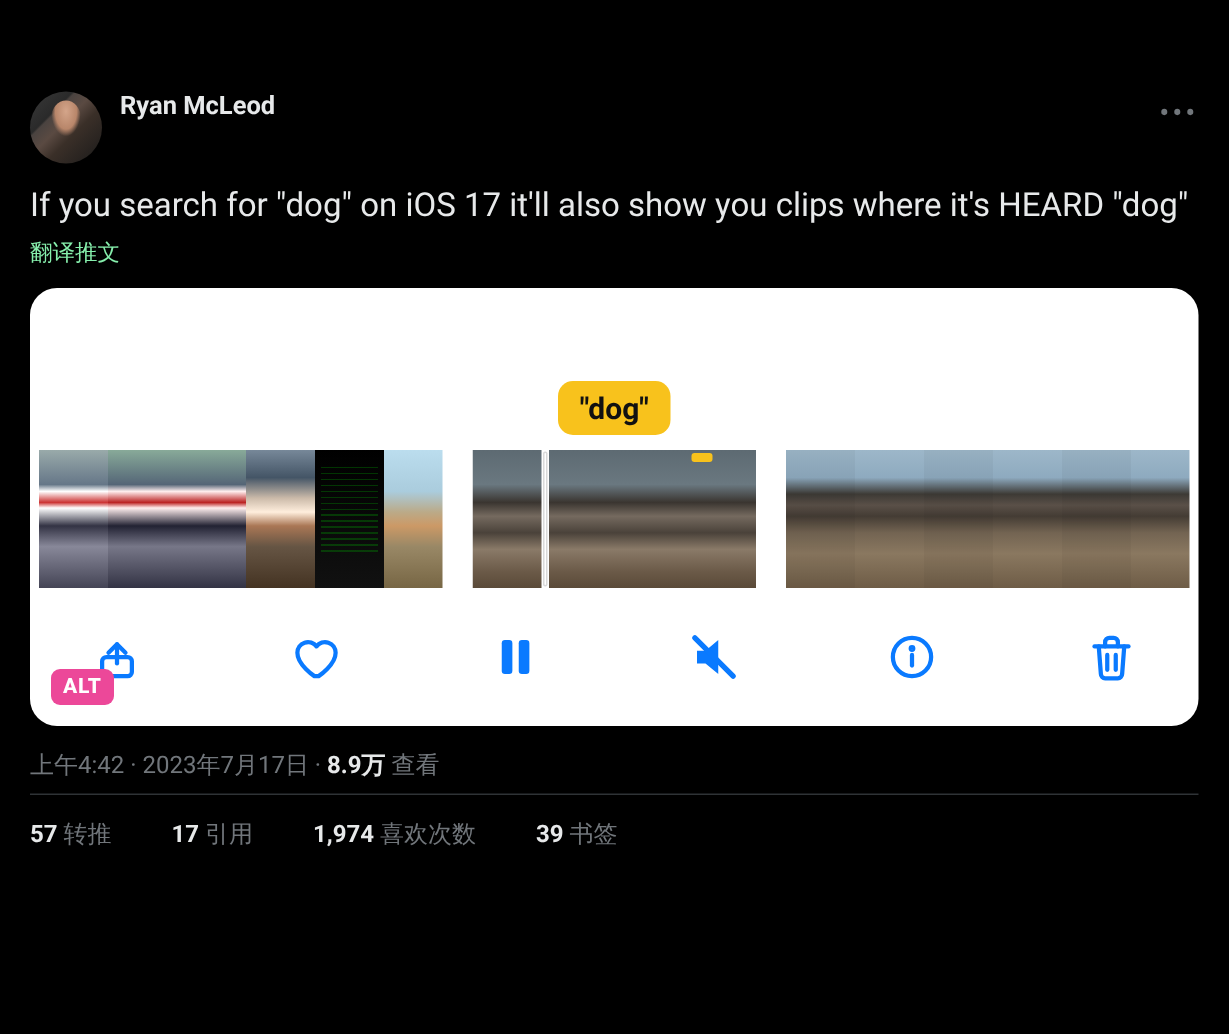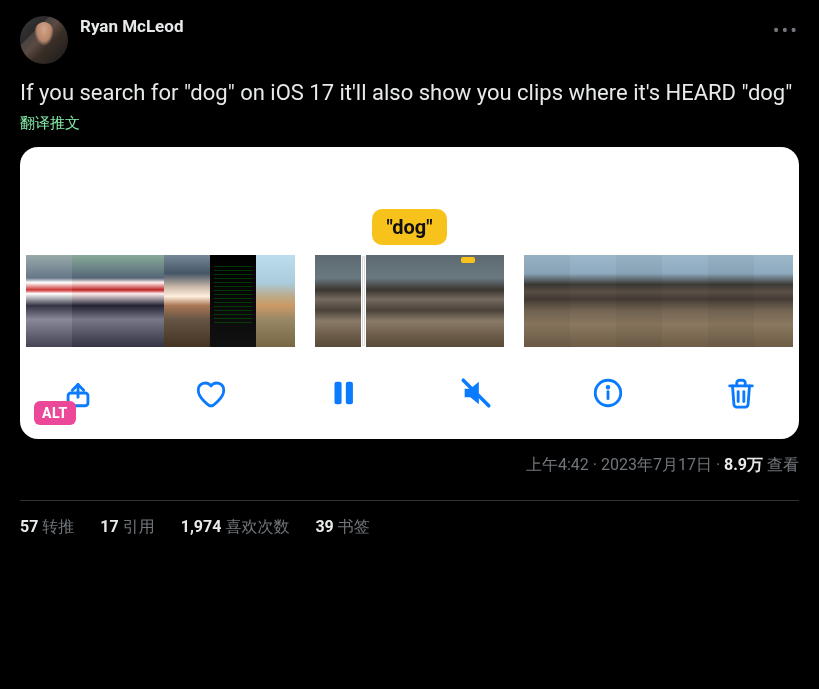--- a/index.html
+++ b/index.html
@@ -12,20 +12,21 @@
     overflow: hidden;
   }
   .tweet {
     padding: 16px 20px 0 20px;
   }
   .header {
     display: flex;
     align-items: flex-start;
     gap: 12px;
     margin-bottom: 14px;
+    margin-top: 45px;
   }
   .avatar {
     width: 48px;
     height: 48px;
     border-radius: 50%;
     flex-shrink: 0;
     background: linear-gradient(135deg, #3a3a3a 0%, #2a2a2a 30%, #4a4340 32%, #5a4a42 45%, #3a2f28 60%, #1a1a1a 100%);
     position: relative;
     overflow: hidden;
   }
@@ -156,28 +157,27 @@
     font-weight: 800;
     font-size: 14px;
     padding: 4px 8px;
     border-radius: 6px;
     letter-spacing: .5px;
   }
   .meta {
     color: #71767b;
     font-size: 16px;
     margin-top: 16px;
-    padding-bottom: 24px;
+    padding-bottom: 8px;
     border-bottom: 1px solid #2f3336;
-    text-align: right;
   }
   .meta .strong { color: #e7e9ea; font-weight: 700; }
   .stats {
     display: flex;
-    gap: 26px;
+    gap: 40px;
     padding: 16px 0;
     font-size: 16px;
     color: #71767b;
   }
   .stats .n { color: #e7e9ea; font-weight: 700; margin-right: 4px; }
 </style>
 </head>
 <body>
 
 <div class="tweet">

